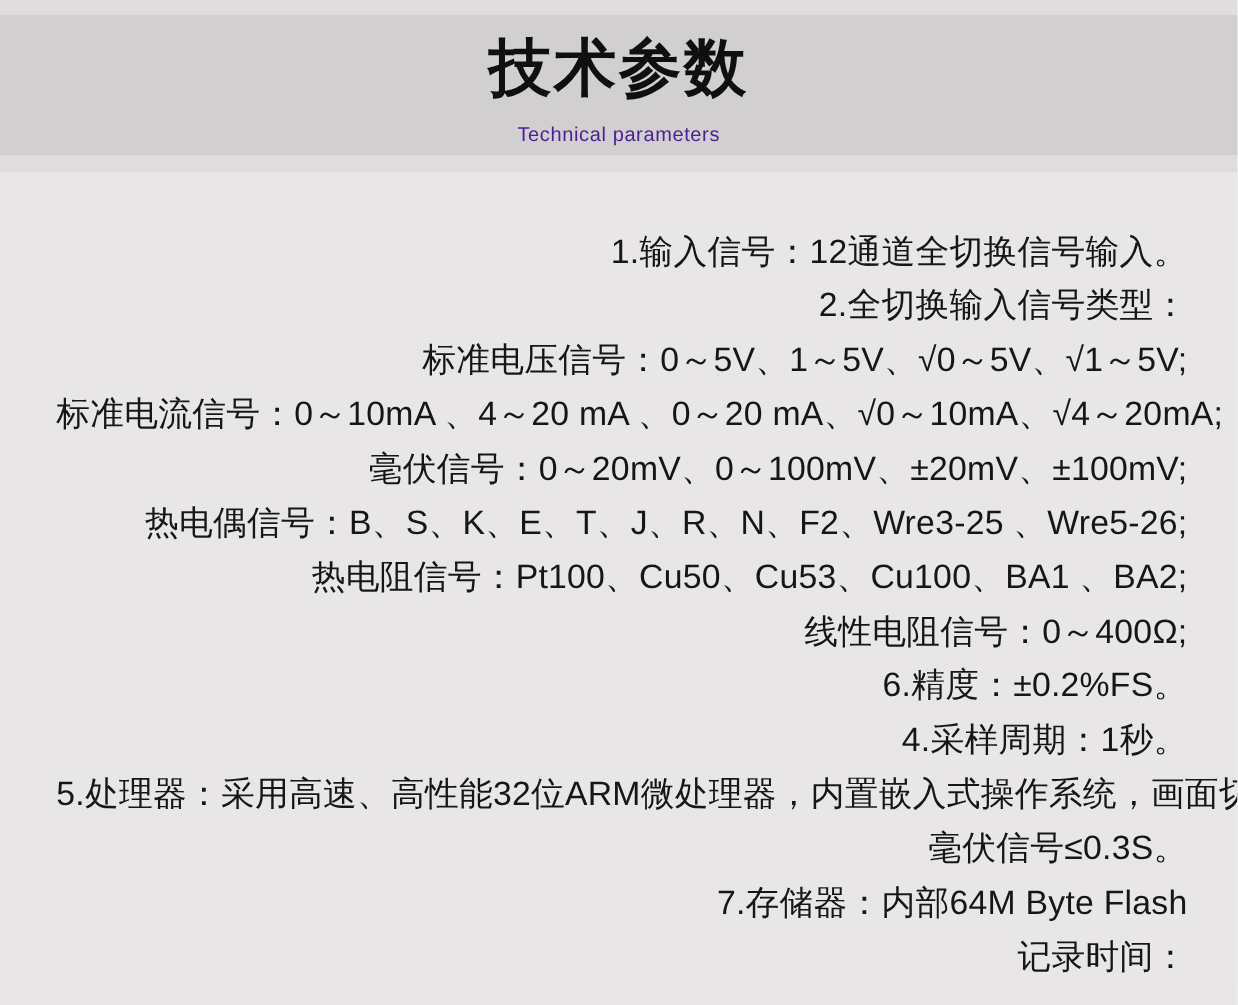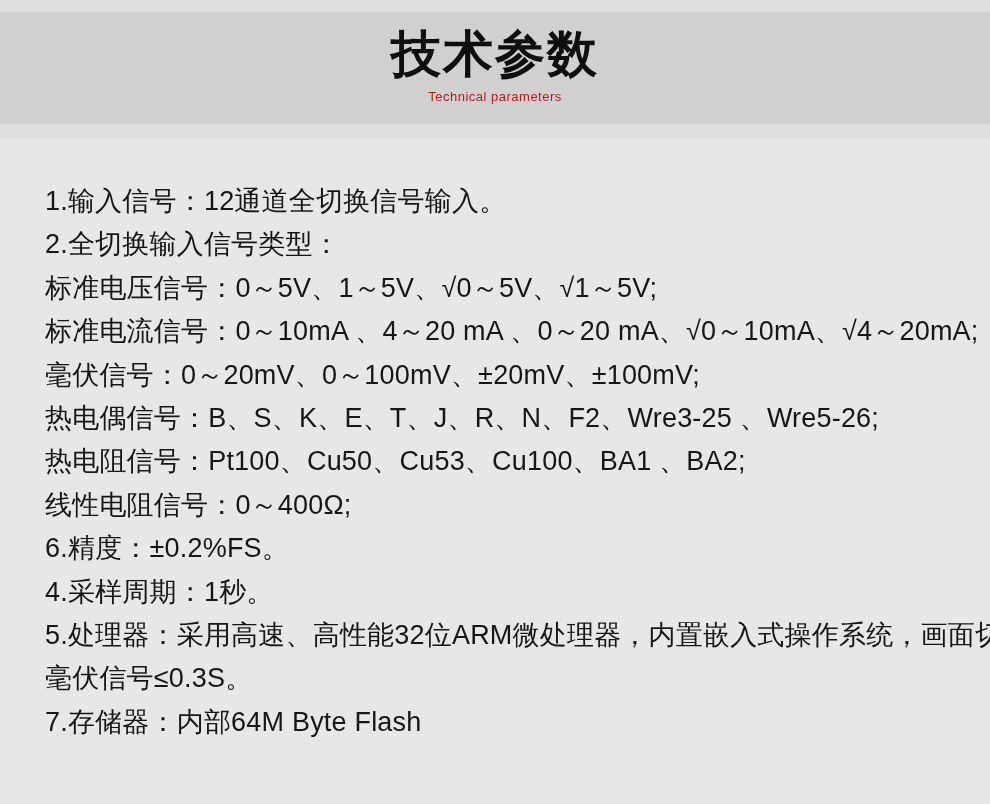--- a/index.html
+++ b/index.html
@@ -27,42 +27,43 @@
   }
   .page-title {
     font-size: 50px;
     line-height: 56px;
     font-weight: 700;
     color: #0f0f0f;
     letter-spacing: 2px;
     margin: 0;
   }
   .page-subtitle {
-    font-size: 13px;
+    font-size: 16px;
     line-height: 22px;
     font-weight: 400;
-    color: #b91c1c;
+    color: #4c1d95;
     letter-spacing: 0.5px;
-    margin: 4px;
+    margin: 16px;
   }
   .divider-strip {
     height: 14px;
     background: #dfddde;
   }
   .content-area {
     box-sizing: border-box;
     padding: 42px 40px 0 45px;
     background: #e8e6e6;
   }
   .spec-line {
     font-size: 27px;
     line-height: 43.4px;
     color: #161616;
     white-space: nowrap;
     letter-spacing: 0.2px;
+    text-align: right;
   }
 </style>
 </head>
 <body>
 
 <div class="page">
 
   <div class="top-strip"></div>
 
   <div class="header-band">
@@ -79,15 +80,16 @@
     <div class="spec-line">标准电流信号：0～10mA 、4～20 mA 、0～20 mA、√0～10mA、√4～20mA;</div>
     <div class="spec-line">毫伏信号：0～20mV、0～100mV、±20mV、±100mV;</div>
     <div class="spec-line">热电偶信号：B、S、K、E、T、J、R、N、F2、Wre3-25 、Wre5-26;</div>
     <div class="spec-line">热电阻信号：Pt100、Cu50、Cu53、Cu100、BA1 、BA2;</div>
     <div class="spec-line">线性电阻信号：0～400Ω;</div>
     <div class="spec-line">6.精度：±0.2%FS。</div>
     <div class="spec-line">4.采样周期：1秒。</div>
     <div class="spec-line">5.处理器：采用高速、高性能32位ARM微处理器，内置嵌入式操作系统，画面切换</div>
     <div class="spec-line">毫伏信号≤0.3S。</div>
     <div class="spec-line">7.存储器：内部64M Byte Flash</div>
+    <div class="spec-line">记录时间：</div>
   </div>
 
 </div>
 
 </body></html>

